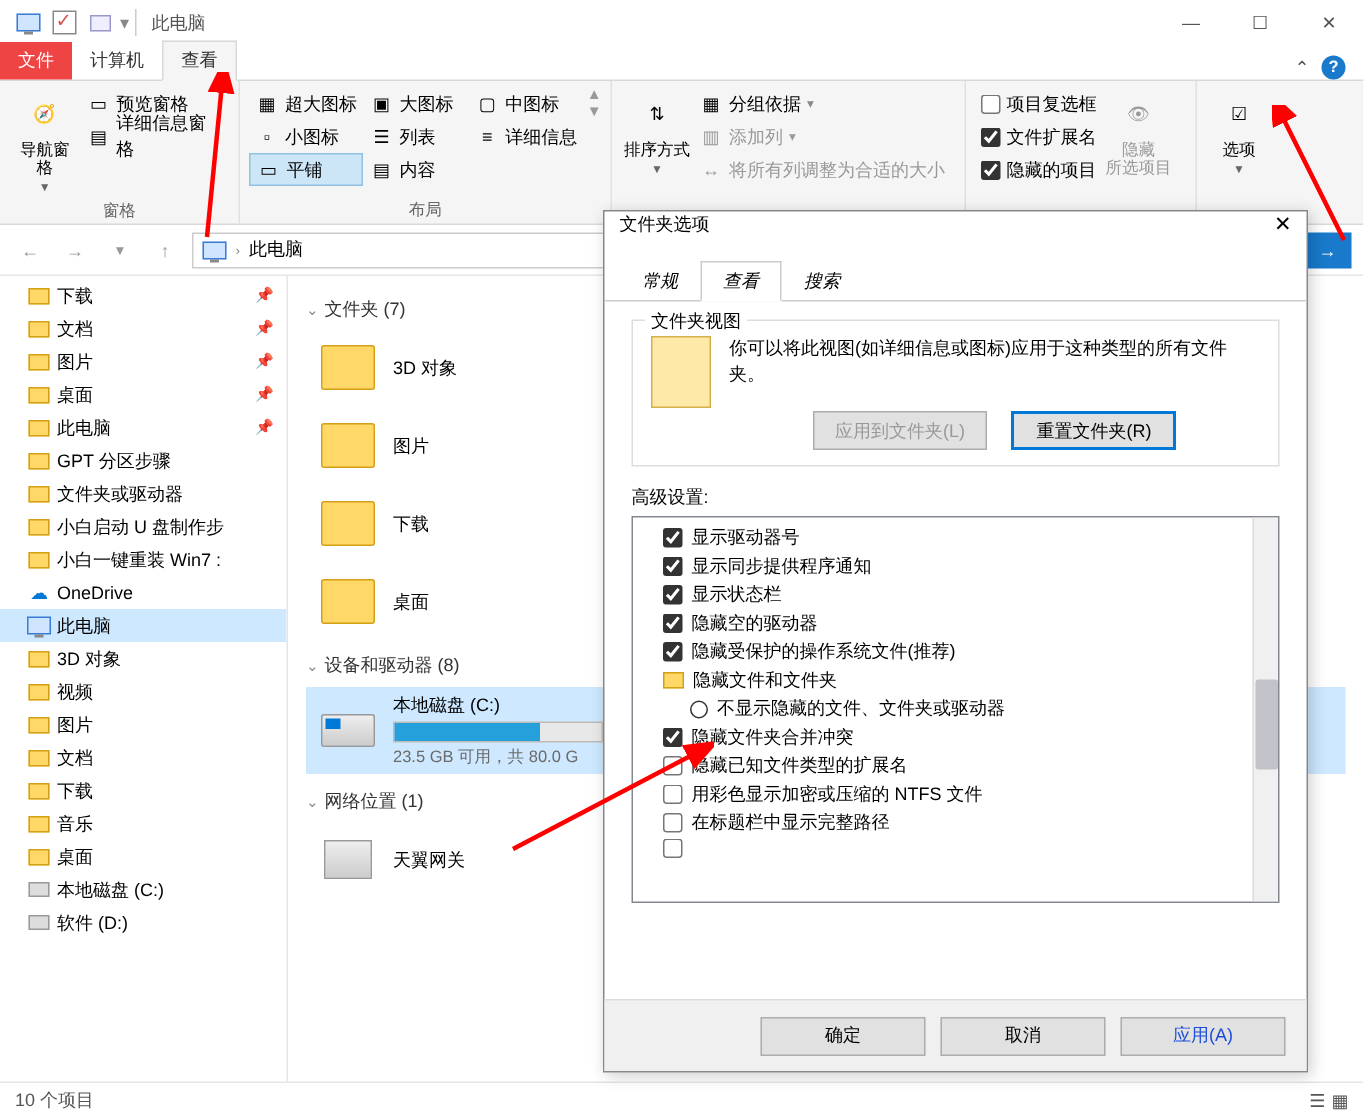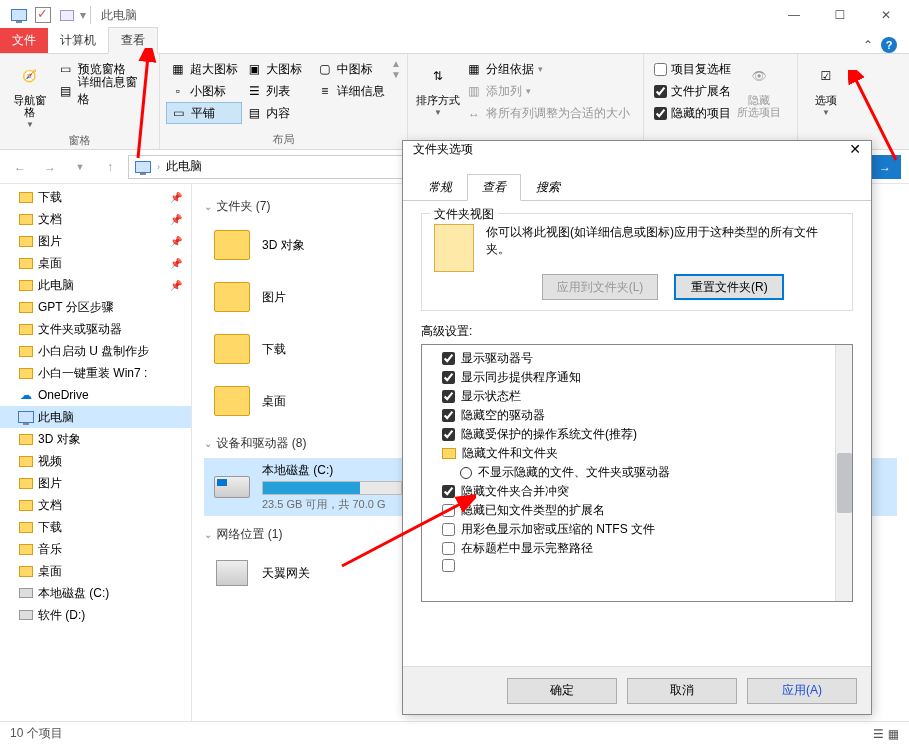--- a/index.html
+++ b/index.html
@@ -464,21 +464,21 @@
       <div class="ico">
           <div class="ico-disk" style="position:relative">
             <div style="position:absolute;left:2px;top:2px;width:10px;height:7px;background:#0078d7"></div>
           </div>
         </div>
       <div class="txt">
         <span>本地磁盘 (C:)</span>
         <div class="disk-bar">
             <div class="fill" style="width:70%"></div>
           </div>
-        <span class="sub">23.5 GB 可用，共 70.0 G</span>
+        <span class="sub">23.5 GB 可用，共 80.0 G</span>
       </div>
     </div>
     <div class="grouphdr">
         <span class="chev">⌄</span>
         <span>网络位置 (1)</span>
       </div>
     <div class="item-tile">
       <div class="ico">
           <div style="width:32px;height:26px;background:linear-gradient(#eee,#ccc);border:1px solid #999"></div>
         </div>

